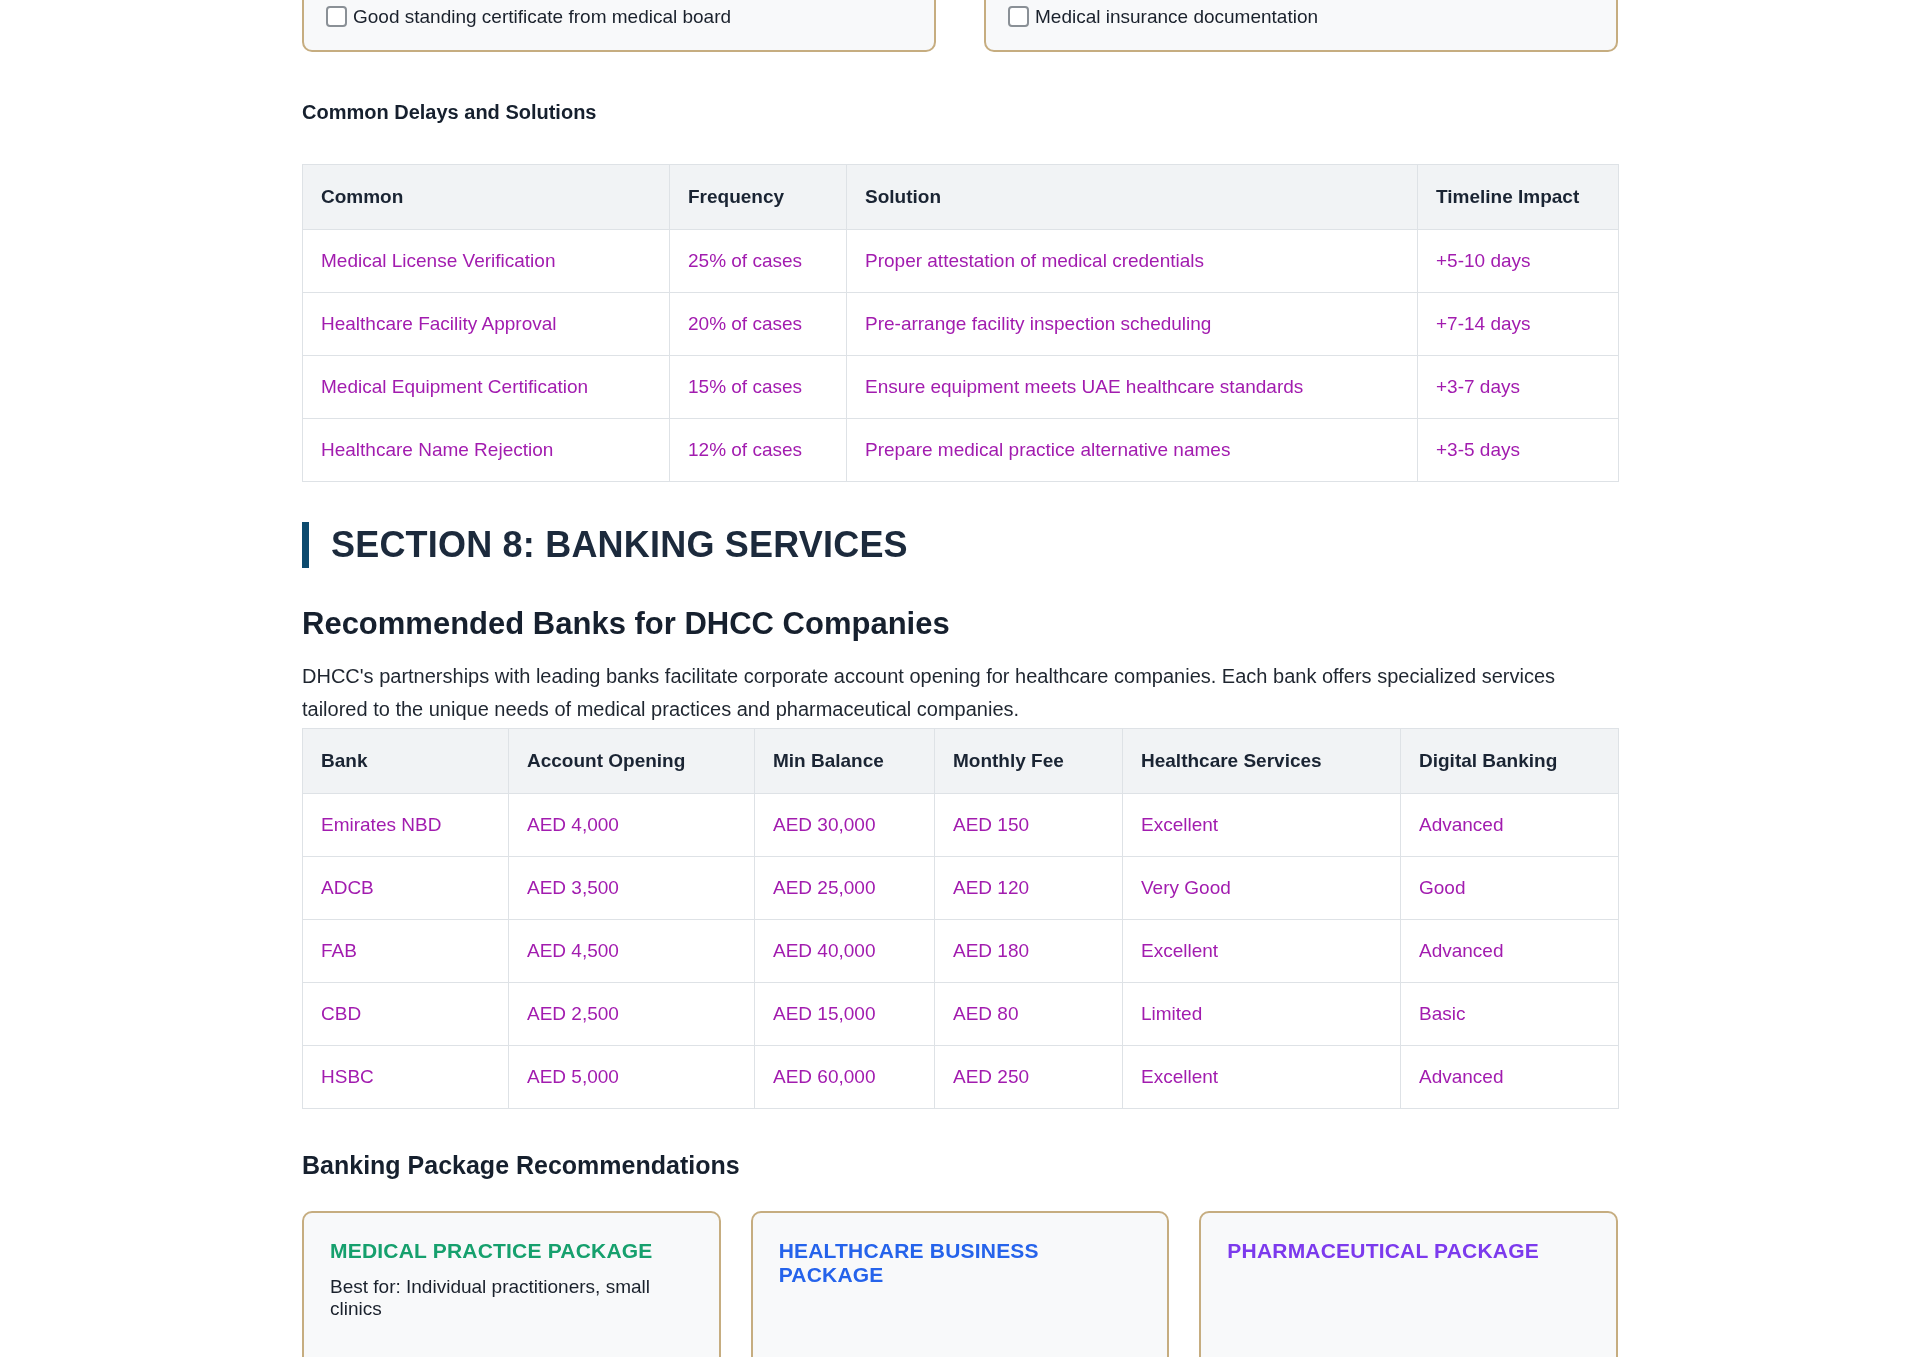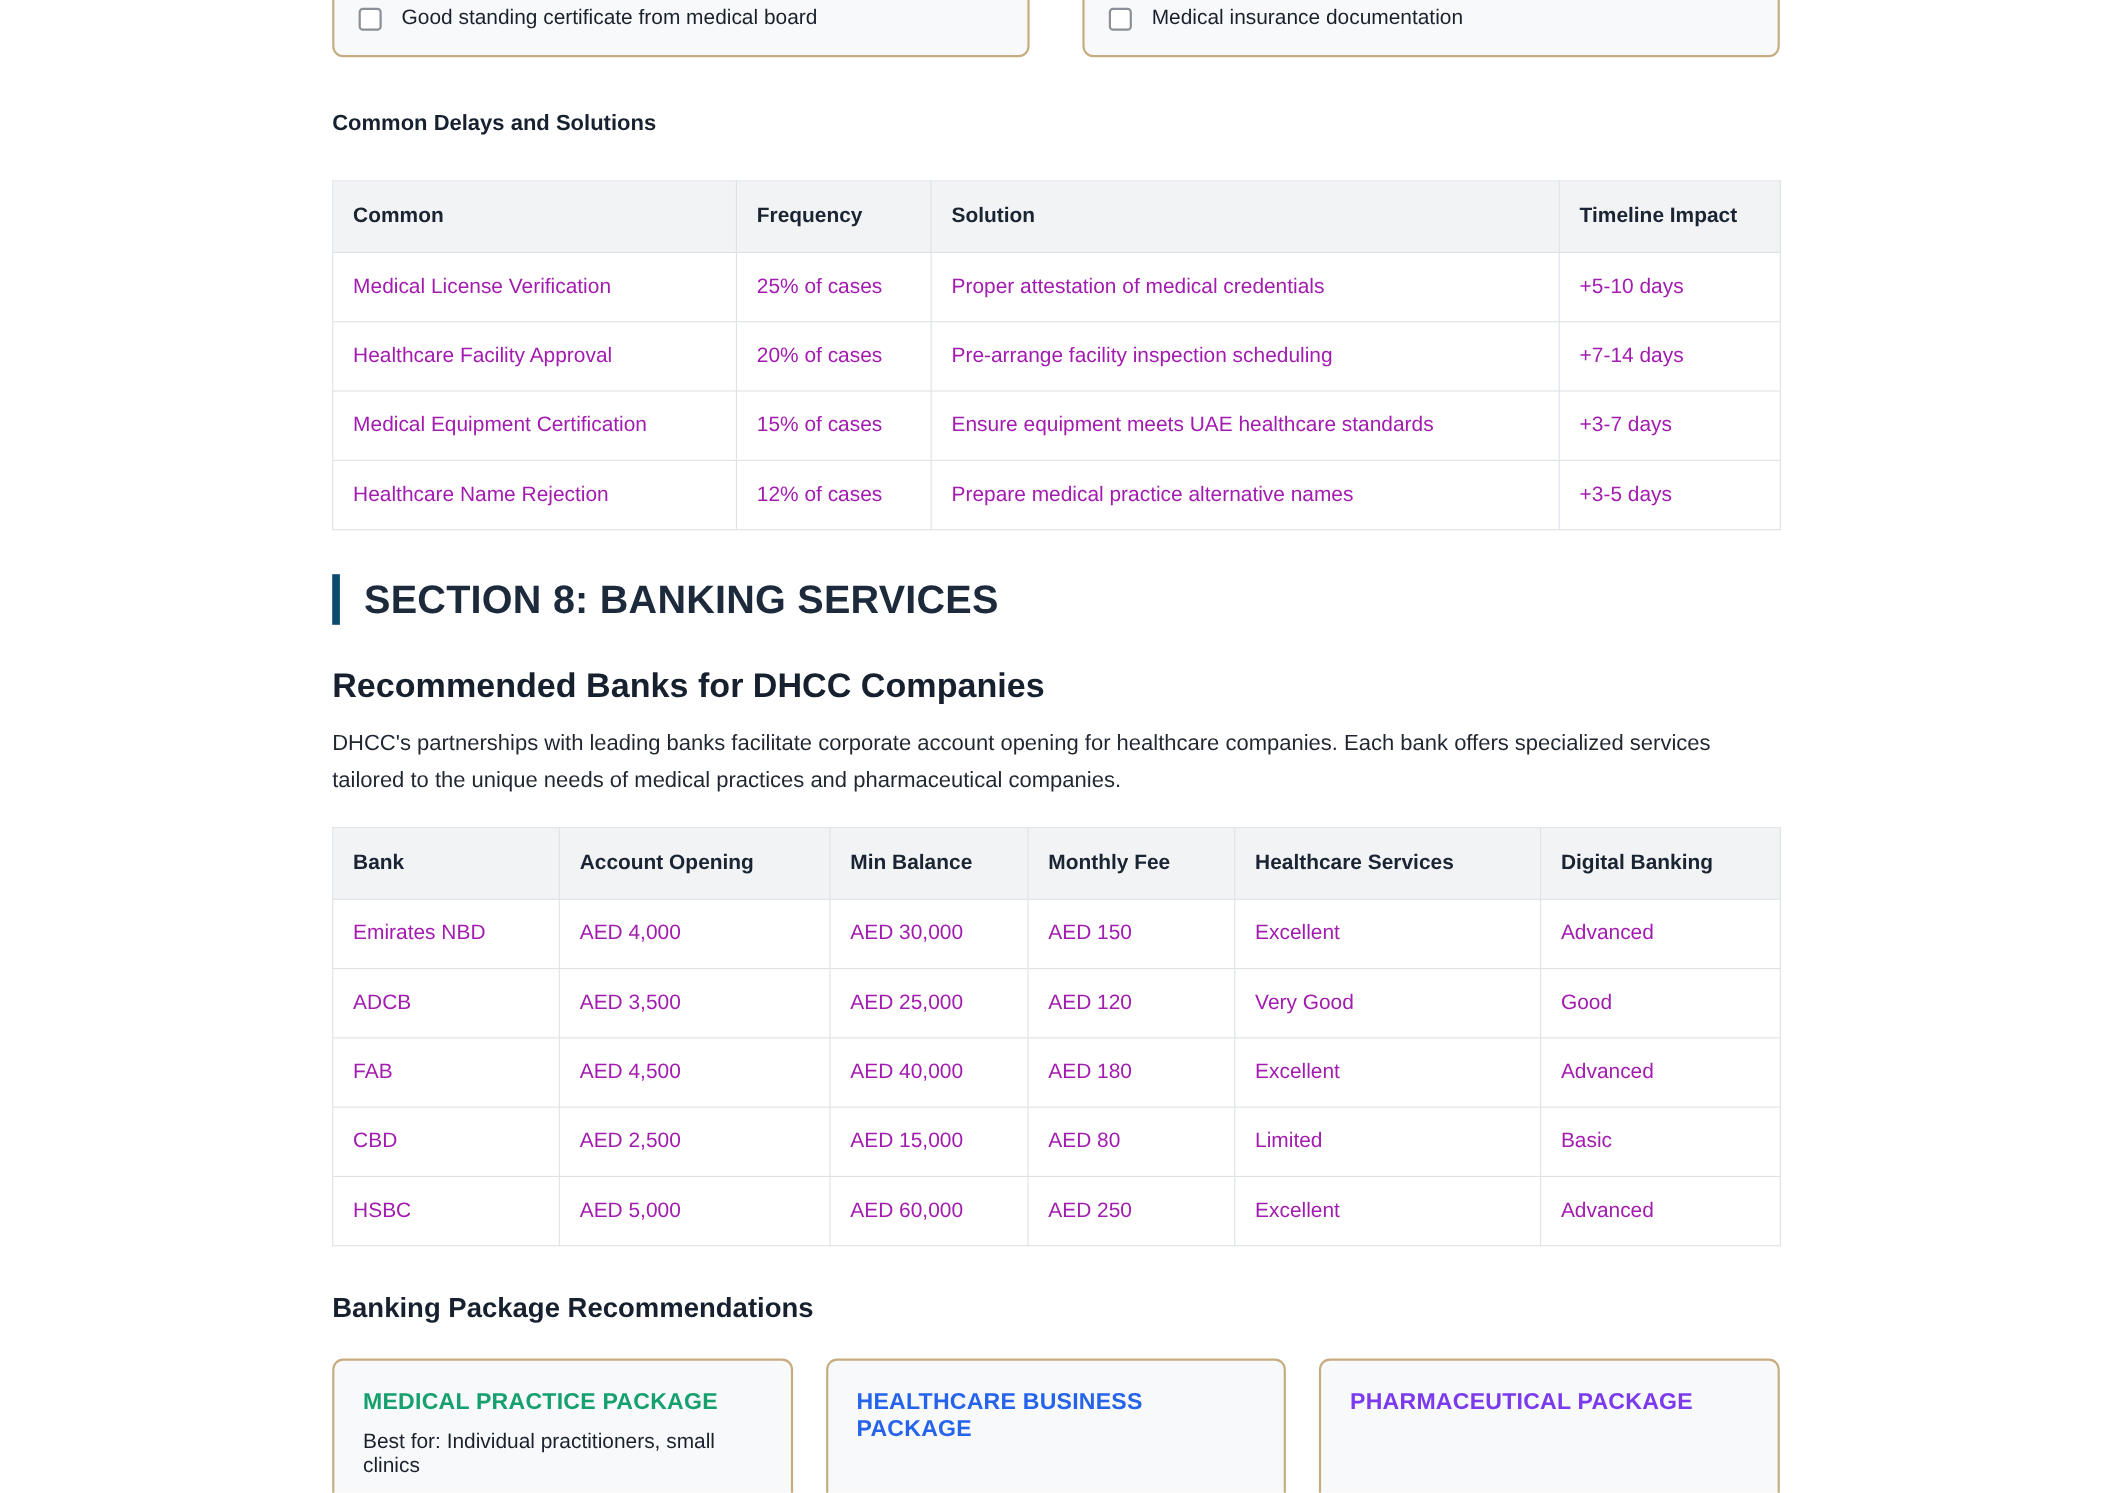--- a/index.html
+++ b/index.html
@@ -17,21 +17,21 @@
     display: grid; grid-template-columns: 1fr 1fr; gap: 48px;
     margin-top: -88px;
   }
   .check-card {
     height: 140px;
     background: #f8f9fa;
     border: 2px solid #c6ad80;
     border-radius: 10px;
     padding: 92px 22px 0 22px;
   }
-  .check-row { display: flex; align-items: flex-end; gap: 18px; }
+  .check-row { display: flex; align-items: flex-start; gap: 6px; }
   .checkbox {
     appearance: none; -webkit-appearance: none;
     width: 21px; height: 21px; flex: 0 0 21px;
     border: 2px solid #8a9096; border-radius: 4px;
     background: #ffffff; cursor: pointer;
   }
   .check-label { font-size: 19px; color: #1a212c; }
 
   
   h3.sub {
@@ -54,21 +54,21 @@
     font-size: 20px; line-height: 33px; color: #1f2630;
   }
 
   
   table {
     width: 1316px;
     border-collapse: collapse;
     table-layout: fixed;
   }
   table.delays { margin-top: 0; }
-  table.banks  { margin-top: 26px; }
+  table.banks  { margin-top: 2px; }
   th, td {
     border: 1px solid #dee2e6;
     text-align: left;
     vertical-align: middle;
     font-size: 19px;
   }
   th {
     background: #f1f3f5;
     font-weight: 700;
     color: #1a2433;

